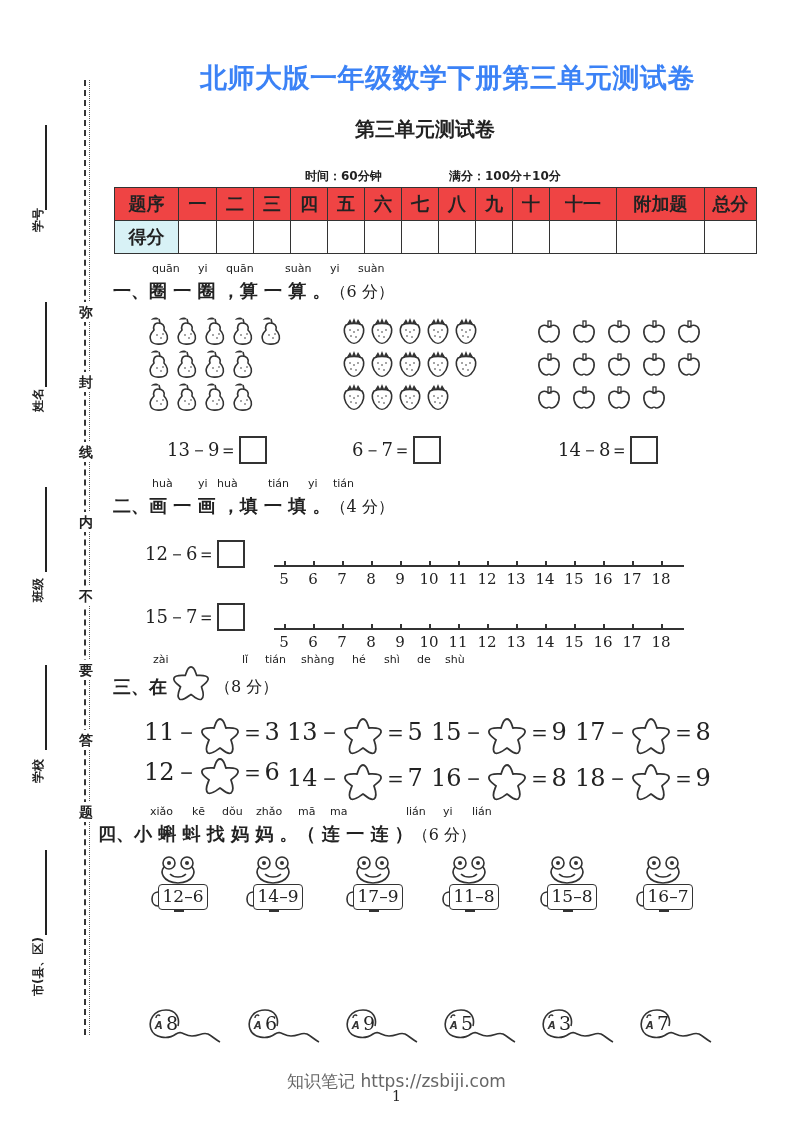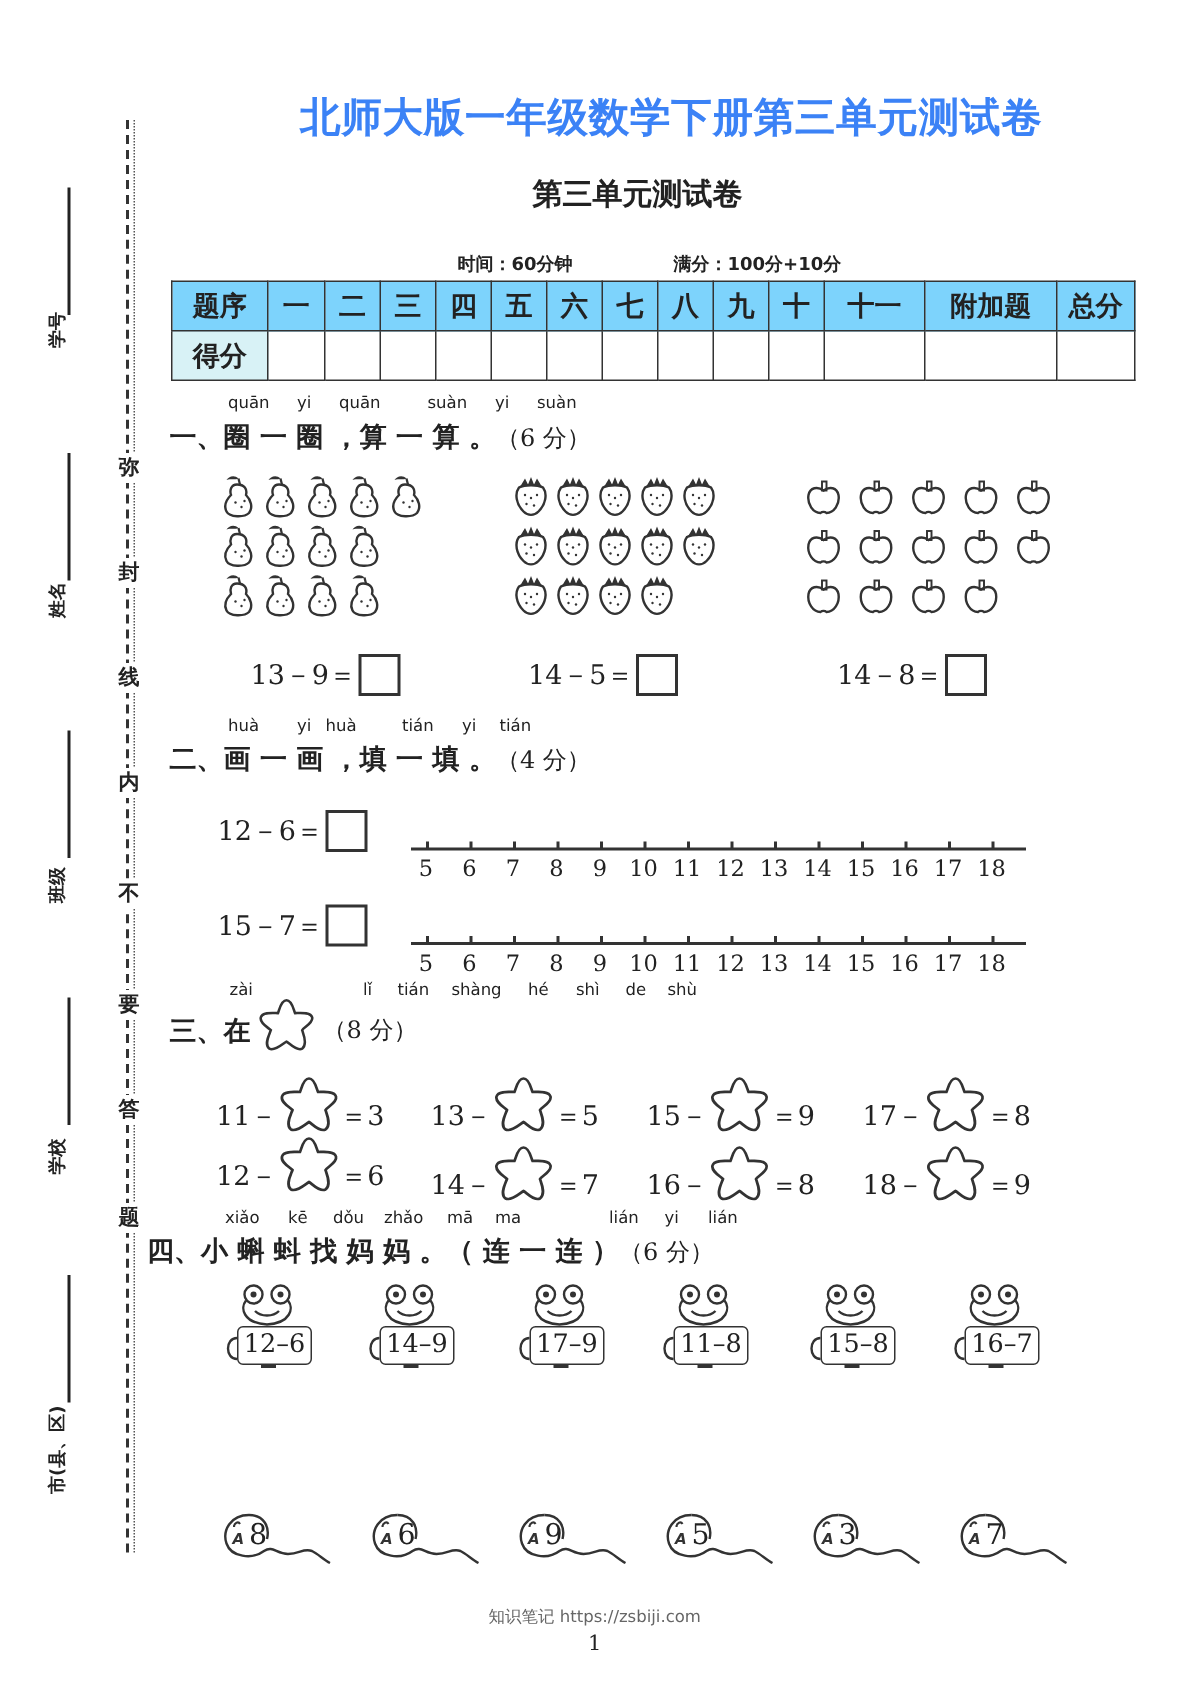--- a/index.html
+++ b/index.html
@@ -15,50 +15,50 @@
   .field .label { position: absolute; left: 0; width: 24px; font-size: 12px; font-weight: bold; transform: rotate(-90deg); transform-origin: center; white-space: nowrap; text-align: center; }
 
   
   .main-title { position: absolute; left: 200px; top: 60px; width: 560px; font-size: 27px; font-weight: bold; letter-spacing: 0.5px; color: #3b82f6; }
   .sub-title { position: absolute; left: 355px; top: 116px; font-size: 20px; font-weight: bold; }
   .meta { position: absolute; top: 168px; font-size: 12px; font-weight: bold; }
 
   
   table.score { position: absolute; left: 114px; top: 187px; border-collapse: collapse; }
   table.score td { border: 1.5px solid #333; height: 33px; text-align: center; font-size: 18px; font-weight: bold; }
-  table.score tr.head td { background: #7dd3fc; margin-top: 20px; }
+  table.score tr.head td { background: #ef4444; margin-top: 20px; }
   table.score tr.body td.first { background: #d8f2f6; }
   .pinyin { position: absolute; font-size: 11px; color: #222; white-space: nowrap; }
   .sec-title { position: absolute; font-size: 18px; font-weight: bold; white-space: nowrap; letter-spacing: 0; }
   .sec-score { font-family: "DejaVu Serif", serif; font-weight: normal; font-size: 16px; }
 
   
   .fruit-grid { position: absolute; display: grid; grid-template-columns: repeat(5, 28px); grid-auto-rows: 33px; }
   .fruit { width: 26px; height: 30px; }
 
   .eq { position: absolute; font-family: "DejaVu Serif", serif; font-size: 18px; display: flex; align-items: center; }
   .box { display: inline-block; width: 28px; height: 28px; border: 2px solid #333; margin-left: 2px; }
 
   
   .numline { position: absolute; width: 410px; height: 30px; }
   .numline .axis { position: absolute; left: 0; top: 6px; width: 410px; height: 1.5px; background: #333; }
   .numline .tick { position: absolute; top: 2px; width: 1.5px; height: 5px; background: #333; }
   .numline .num { position: absolute; top: 11px; width: 24px; margin-left: -12px; text-align: center; font-family: "DejaVu Serif", serif; font-size: 15px; }
 
   
-  .flower-eq { position: absolute; font-family: "DejaVu Serif", serif; font-size: 18px; display: flex; align-items: flex-end; white-space: nowrap; }
+  .flower-eq { position: absolute; font-family: "DejaVu Serif", serif; font-size: 24px; display: flex; align-items: flex-start; white-space: nowrap; }
   .flower { width: 42px; height: 40px; }
 
   
   .frog { position: absolute; width: 66px; height: 58px; }
   .frog .expr { position: absolute; left: 12px; top: 30px; width: 50px; height: 26px; border: 1.8px solid #333; border-radius: 4px; background: #fff; text-align: center; line-height: 22px; font-family: "DejaVu Serif", serif; font-size: 17px; }
   .tadpole { position: absolute; width: 76px; height: 40px; }
   .tadpole .val { position: absolute; left: 20px; top: 6px; font-family: "DejaVu Serif", serif; font-size: 19px; }
 
-  .footer { position: absolute; top: 1070px; left: 0; width: 793px; text-align: center; font-size: 11px; color: #666; }
+  .footer { position: absolute; top: 1070px; left: 0; width: 793px; text-align: center; font-size: 17px; color: #666; }
   .page-num { position: absolute; top: 1088px; left: 0; width: 793px; text-align: center; font-size: 14px; font-family: "DejaVu Serif", serif; color: #222; }
 </style>
 </head>
 <body>
 
 <svg width="0" height="0" style="position:absolute">
   <defs>
     <symbol id="pear" viewBox="0 0 26 30">
       <path d="M13 3 C10 0 6 2 5 4 C8 3 11 4 13 3 Z" fill="#333"></path>
       <path d="M13 3 L14 7" stroke="#333" stroke-width="1.5"></path>
@@ -316,21 +316,21 @@
       <svg class="fruit">
         <use href="#apple"></use>
       </svg>
   </div>
 
   <div class="eq" style="left:167px;top:436px">
       <span>13－9＝</span>
       <span class="box"></span>
     </div>
   <div class="eq" style="left:352px;top:436px">
-      <span>14－5＝</span>
+      <span>6－7＝</span>
       <span class="box"></span>
     </div>
   <div class="eq" style="left:558px;top:436px">
       <span>14－8＝</span>
       <span class="box"></span>
     </div>
 </div>
 
 <div>
   <span class="pinyin" style="left:152px;top:477px">huà</span>

